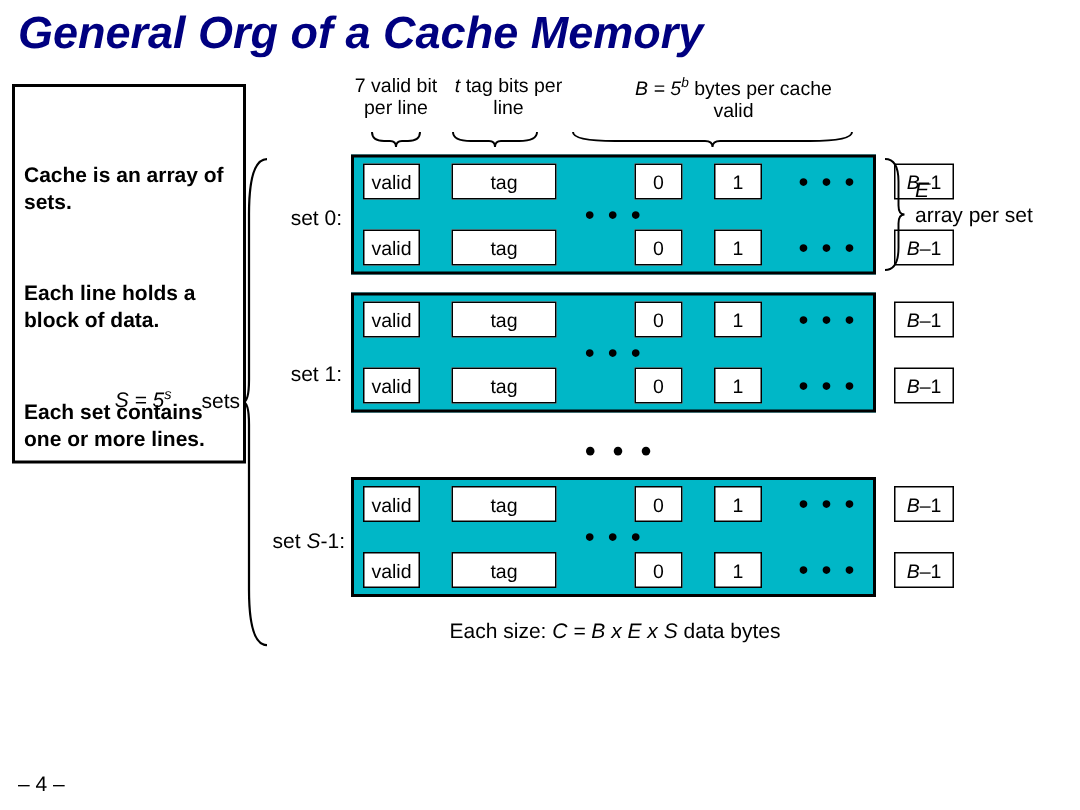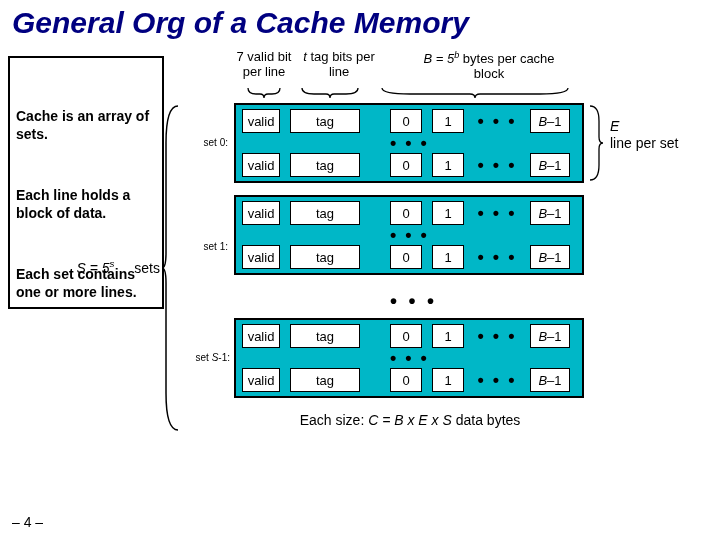--- a/index.html
+++ b/index.html
@@ -51,41 +51,41 @@
     position: absolute;
     font-family: Arial, sans-serif;
     font-size: 14px;
     font-style: italic;
     text-align: right;
   }
   .slabel .rest { font-style: normal; margin-left: 16px; }
   .setlabel {
     position: absolute;
     font-family: Arial, sans-serif;
-    font-size: 10px;
+    font-size: 14px;
     text-align: right;
     width: 50px;
   }
   .lines-note {
     position: absolute;
     font-family: Arial, sans-serif;
     font-size: 14px;
     font-style: italic;
     line-height: 1.2;
   }
   .lines-note .rest { font-style: normal; }
   .setbox {
     position: absolute;
     background: #00b7c7;
     border: 2px solid #000;
   }
   .line-row {
     position: absolute;
     display: flex;
-    gap: 10px;
+    gap: 21px;
     align-items: stretch;
     height: 24px;
   }
   .cell {
     background: #fff;
     border: 1.6px solid #000;
     font-family: Arial, sans-serif;
     font-size: 13px;
     display: flex;
     align-items: center;
@@ -136,21 +136,21 @@
   <p>Cache is an array of sets.</p>
   <p>Each line holds a block of data.</p>
   <p>Each set contains one or more lines.</p>
 </div>
 
 <div class="header-labels hl-valid">7 valid bit per line</div>
 <div class="header-labels hl-tag">
   <span style="font-style:italic">t</span><span> tag bits per line</span>
 </div>
 <div class="header-labels hl-block">
-  <span>B = 5</span><sup>b</sup><span class="rest"> bytes per cache block</span>
+  <span>B = 5</span><sup>b</sup><span class="rest"> bytes per cache valid</span>
 </div>
 
 <svg class="brace-svg" style="left:246px; top:86px;" width="36" height="14">
   <path d="M2 2 Q2 8 10 8 L14 8 Q18 8 18 12 Q18 8 22 8 L26 8 Q34 8 34 2" fill="none" stroke="#000" stroke-width="1.3"></path>
 </svg>
 <svg class="brace-svg" style="left:300px; top:86px;" width="60" height="14">
   <path d="M2 2 Q2 8 14 8 L26 8 Q30 8 30 12 Q30 8 34 8 L46 8 Q58 8 58 2" fill="none" stroke="#000" stroke-width="1.3"></path>
 </svg>
 <svg class="brace-svg" style="left:380px; top:86px;" width="190" height="14">
   <path d="M2 2 Q2 8 30 8 L90 8 Q95 8 95 12 Q95 8 100 8 L160 8 Q188 8 188 2" fill="none" stroke="#000" stroke-width="1.3"></path>
@@ -181,21 +181,21 @@
   <div class="cell byte last">
       <span style="font-style:italic">B</span>
       <span>–1</span>
     </div>
 </div>
 
 <svg class="brace-svg" style="left:587px; top:103px;" width="18" height="80">
   <path d="M3 3 Q12 3 12 18 L12 34 Q12 40 16 40 Q12 40 12 46 L12 62 Q12 77 3 77" fill="none" stroke="#000" stroke-width="1.3"></path>
 </svg>
 <div class="lines-note" style="left:610px; top:118px;">
-  <span>E</span><span class="rest" style="display:block"> line per set</span>
+  <span>E</span><span class="rest" style="display:block"> array per set</span>
 </div>
 
 <div class="setbox" style="left:234px; top:195px; width:350px; height:80px;"></div>
 <div class="setlabel" style="left:178px; top:241px;">set 1:</div>
 <div class="line-row" style="left:242px; top:201px;">
   <div class="cell valid">valid</div>
   <div class="cell tag">tag</div>
   <div style="width:10px"></div>
   <div class="cell byte">0</div>
   <div class="cell byte">1</div>

